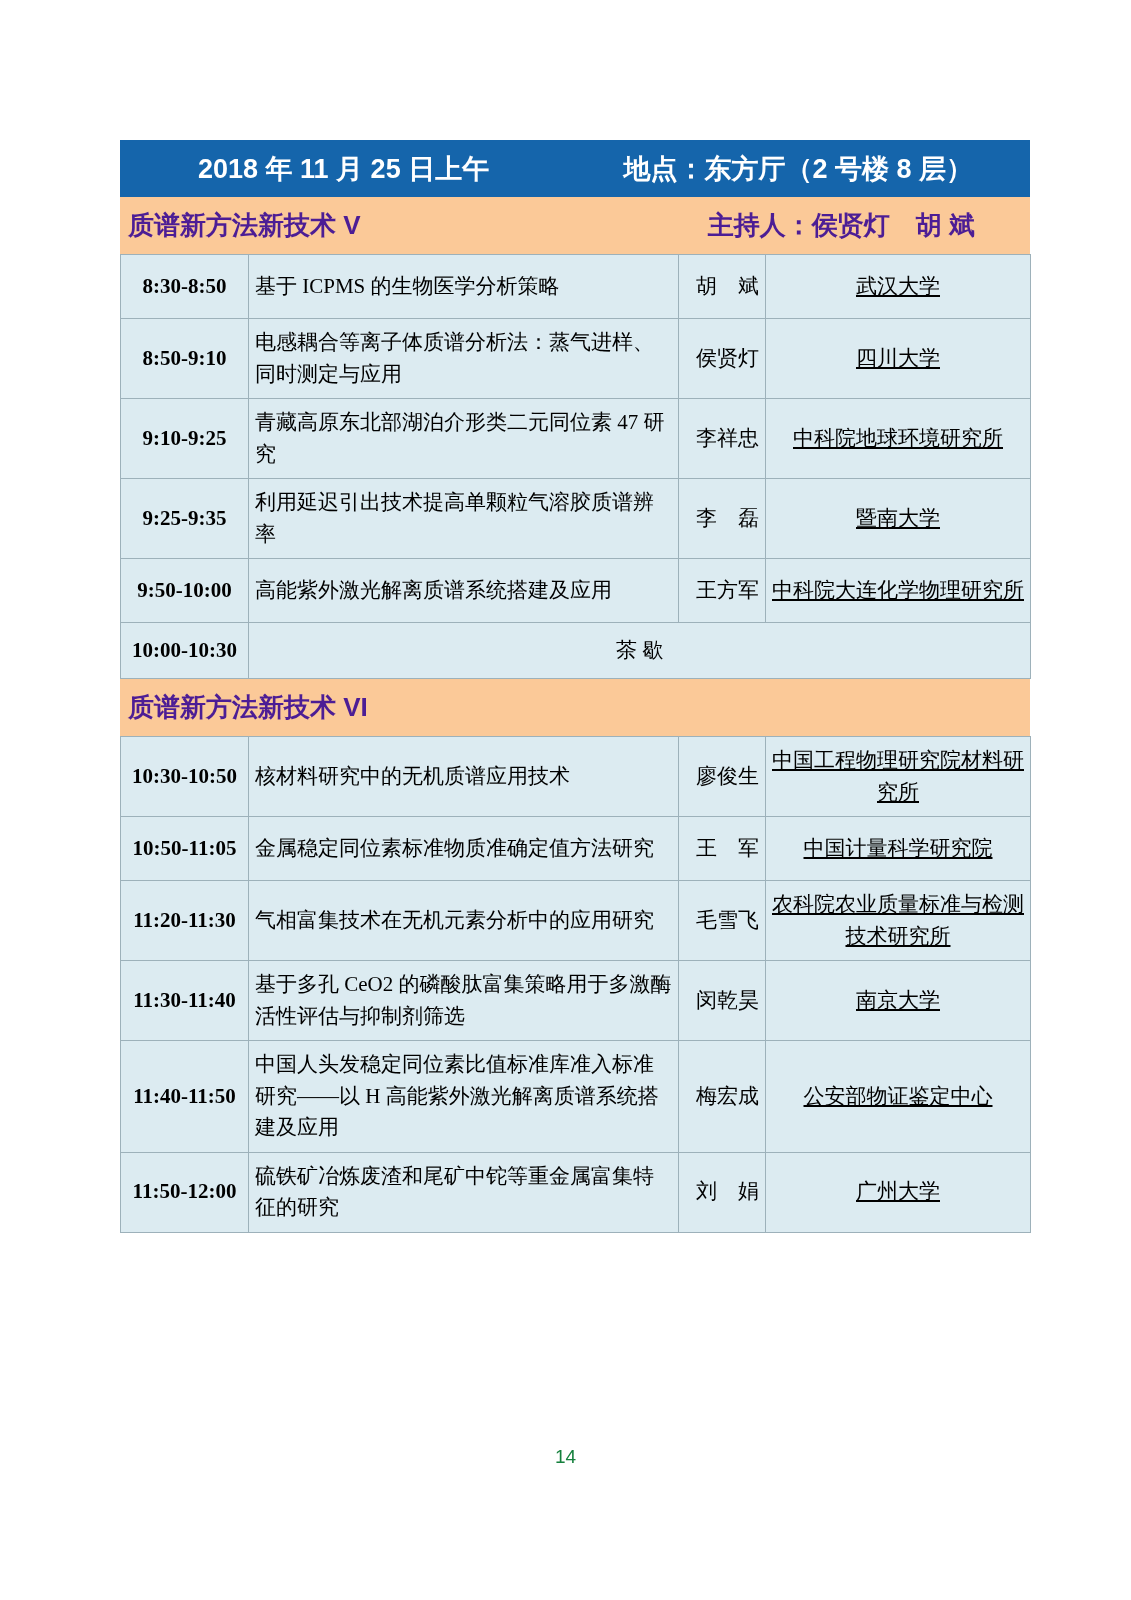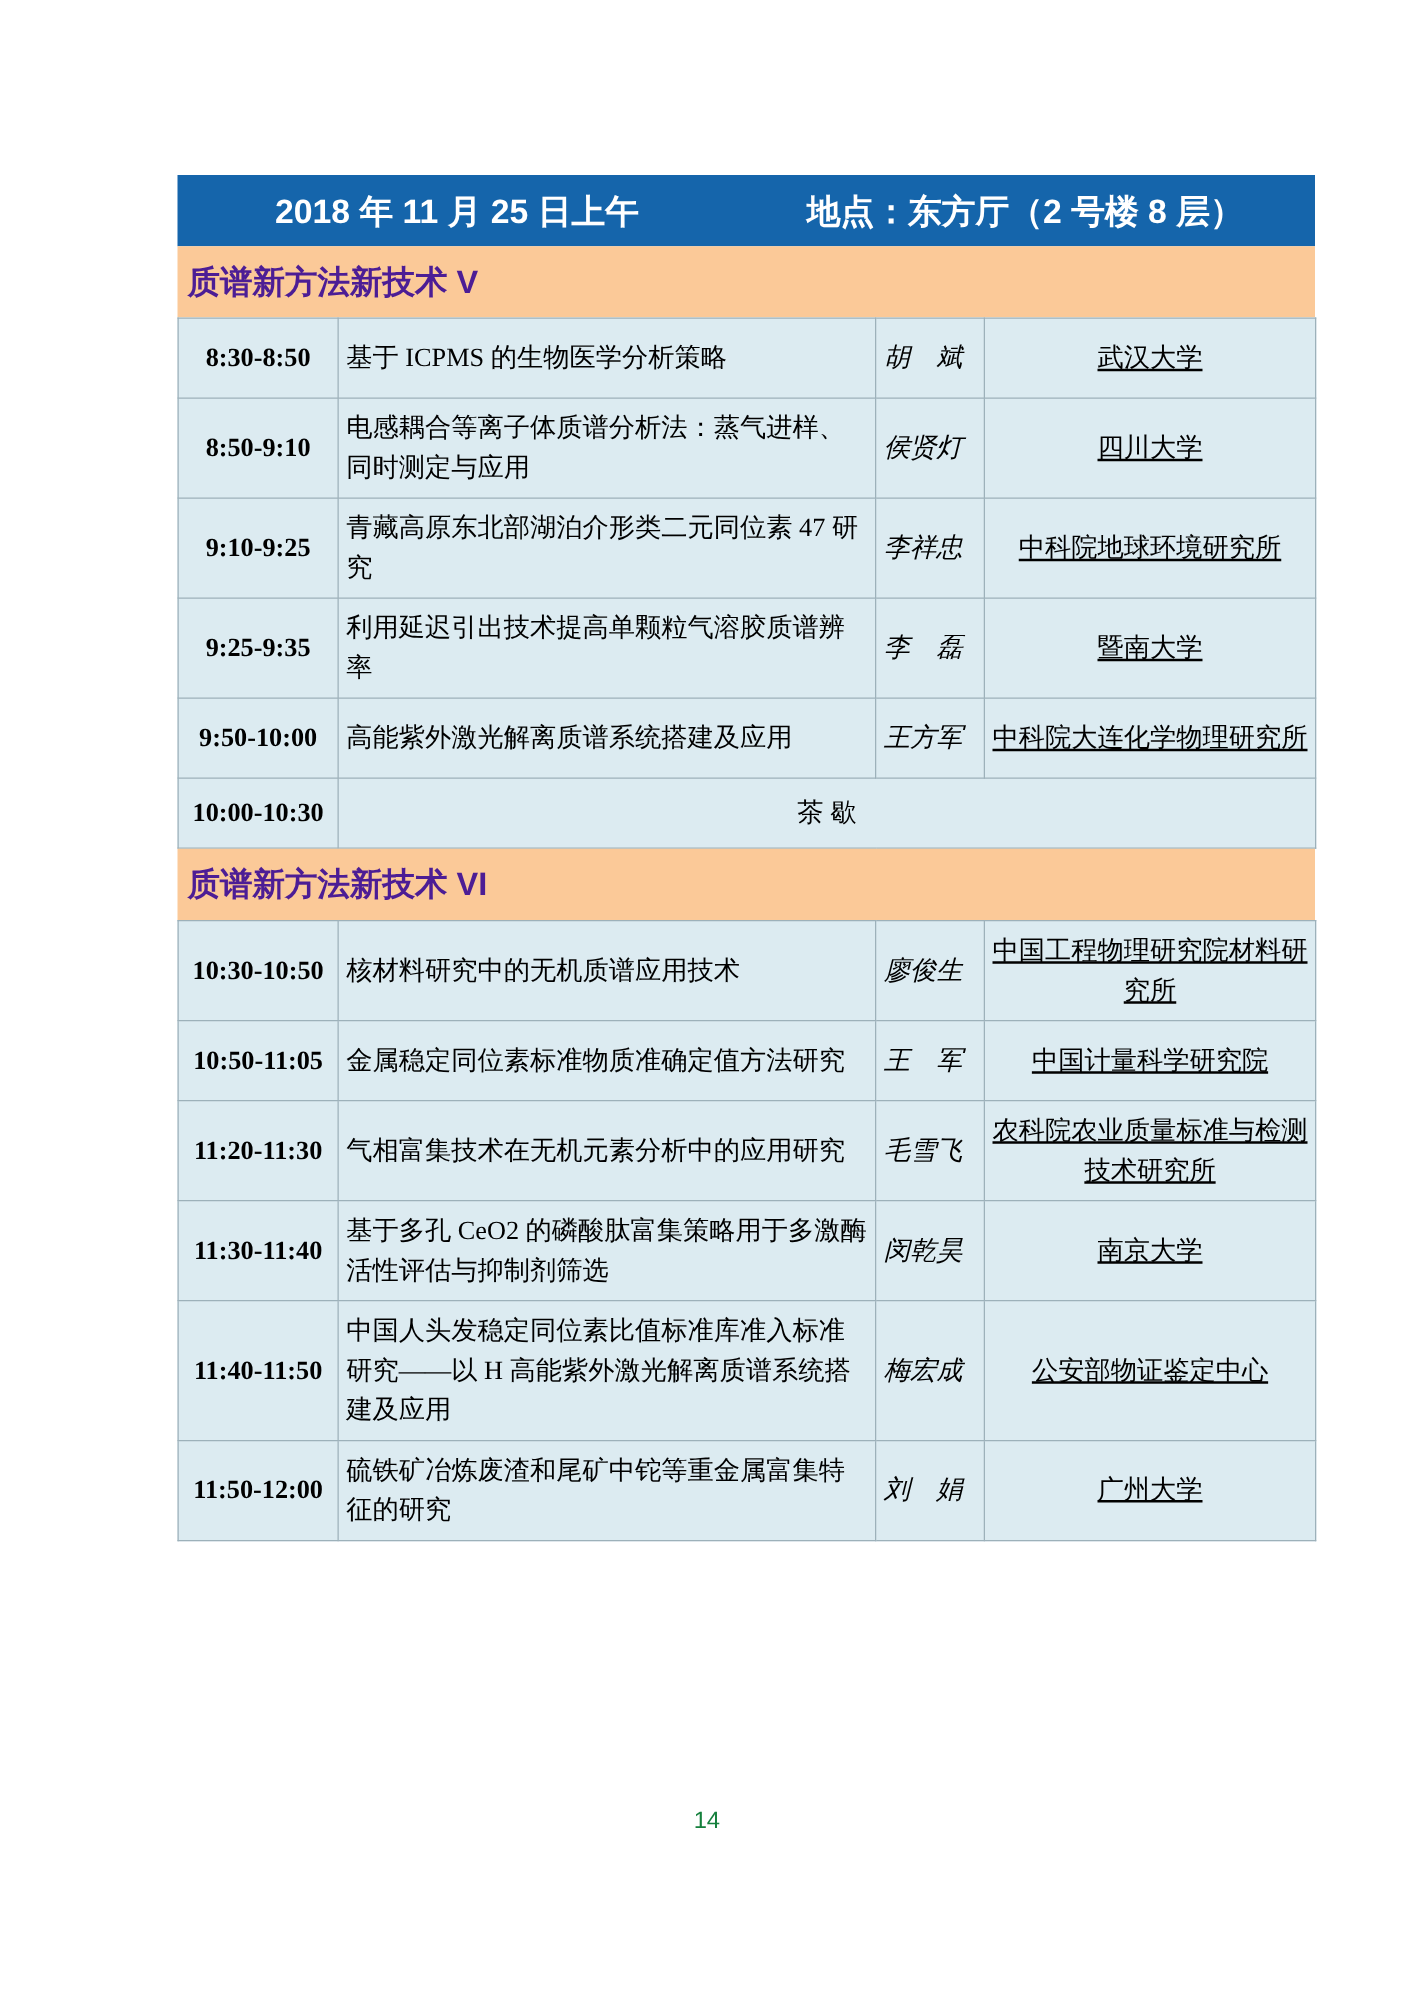--- a/index.html
+++ b/index.html
@@ -9,21 +9,21 @@
   }
   body {
     width: 1131px;
     height: 1600px;
     position: relative;
     font-family: "Liberation Serif", serif;
     color: #000000;
   }
   .doc {
     position: absolute;
-    left: 142px;
+    left: 120px;
     top: 140px;
     width: 910px;
   }
   .blue-header {
     box-sizing: border-box;
     width: 100%;
     height: 57px;
     background: #1565ab;
     color: #ffffff;
     display: flex;
@@ -72,24 +72,23 @@
     font-family: "Liberation Serif", serif;
     padding-left: 2px;
     padding-right: 2px;
   }
   td.title {
     text-align: left;
     padding-left: 20px;
     padding-right: 8px;
   }
   td.speaker {
-    text-align: left;
+    text-align: right;
     padding-left: 2px;
     padding-right: 2px;
-    font-style: italic;
   }
   td.aff {
     text-align: center;
     padding-left: 13px;
     padding-right: 6px;
     text-decoration: underline;
   }
   td.break-label {
     text-align: center;
   }
@@ -109,20 +108,21 @@
 
 <div class="doc">
 
   <div class="blue-header">
     <span>2018 年 11 月 25 日上午</span>
     <span>地点：东方厅（2 号楼 8 层）</span>
   </div>
 
   <div class="section-header">
     <span>质谱新方法新技术 V</span>
+    <span>主持人：侯贤灯　胡 斌</span>
   </div>
 
   <table class="schedule">
     <colgroup>
       <col style="width:128px">
         <col style="width:430px">
         <col style="width:87px">
         <col style="width:265px">
     </colgroup>
     <tbody>

